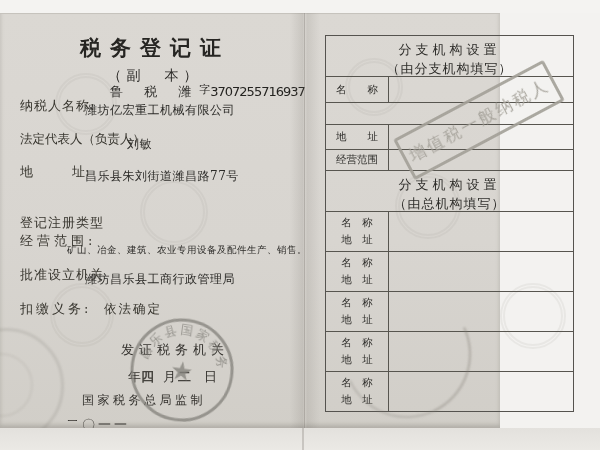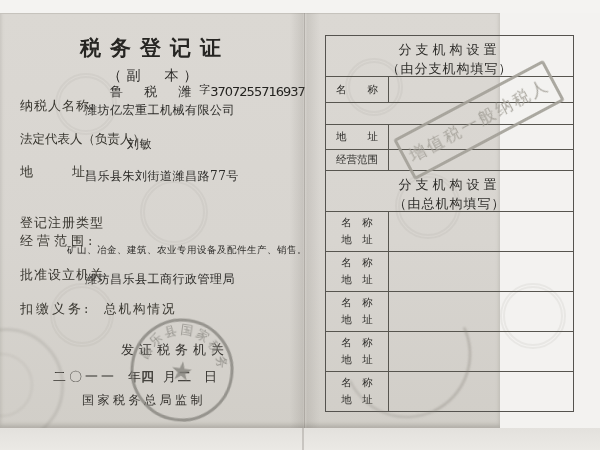--- a/index.html
+++ b/index.html
@@ -38,21 +38,21 @@
   .r2l{top:118px;font-size:12.5px;} .r2v{left:127px;top:123px;font-size:12px;}
   .r3l{top:150px;} .r3v{left:85px;top:155px;}
   .r4l{top:201px;letter-spacing:1px;} .r4v{left:85px;top:190px;}
   .r5l{top:219px;letter-spacing:4px;} .r5v{left:67px;top:231px;font-size:9.5px;}
   .r6l{top:253px;letter-spacing:1px;} .r6v{left:85px;top:258px;text-align:right;}
   .r7l{top:287px;letter-spacing:3px;} .r7v{left:104px;top:288px;font-size:12.5px;letter-spacing:2px;color:#38362f;}
 
   .issuer{position:absolute;left:121px;top:328px;font-size:13px;letter-spacing:5px;color:#33312d;white-space:nowrap;}
   .dateline{position:absolute;left:0;top:355px;width:305px;height:20px;color:#33312d;}
   .dateline span{position:absolute;font-size:13px;white-space:nowrap;}
-  .d-year{left:53px;letter-spacing:3px;}
+  .d-year{left:66px;letter-spacing:3px;margin-top:48px;}
   .d-yunit{left:128px;}
   .d-month{left:141px;font-size:15px;font-weight:700;color:#45433e;}
   .d-munit{left:163px;}
   .d-day{left:178px;font-size:15px;font-weight:700;color:#45433e;}
   .d-dunit{left:204px;}
   .made-by{position:absolute;left:82px;top:379px;font-size:12px;letter-spacing:3.5px;color:#33312d;white-space:nowrap;}
 
   .seal{position:absolute;left:128px;top:303px;width:108px;height:108px;
     opacity:.78;filter:blur(.4px);transform:rotate(8deg);}
   .seal-left{position:absolute;left:-52px;top:315px;width:110px;height:110px;border-radius:50%;
@@ -120,21 +120,21 @@
 
       <div class="f-label r4l">登记注册类型</div>
 
       <div class="f-label r5l">经营范围:</div>
       <div class="f-value r5v">矿山、冶金、建筑、农业专用设备及配件生产、销售。</div>
 
       <div class="f-label r6l">批准设立机关</div>
       <div class="f-value r6v">潍坊昌乐县工商行政管理局</div>
 
       <div class="f-label r7l">扣缴义务:</div>
-      <div class="f-value r7v">总机构情况</div>
+      <div class="f-value r7v">依法确定</div>
 
       <div class="issuer">发证税务机关</div>
 
       <div class="dateline">
         <span class="d-year">二〇一一</span>
         <span class="d-yunit">年</span>
         <span class="d-month">四</span>
         <span class="d-munit">月</span>
         <span class="d-day">二</span>
         <span class="d-dunit">日</span>

